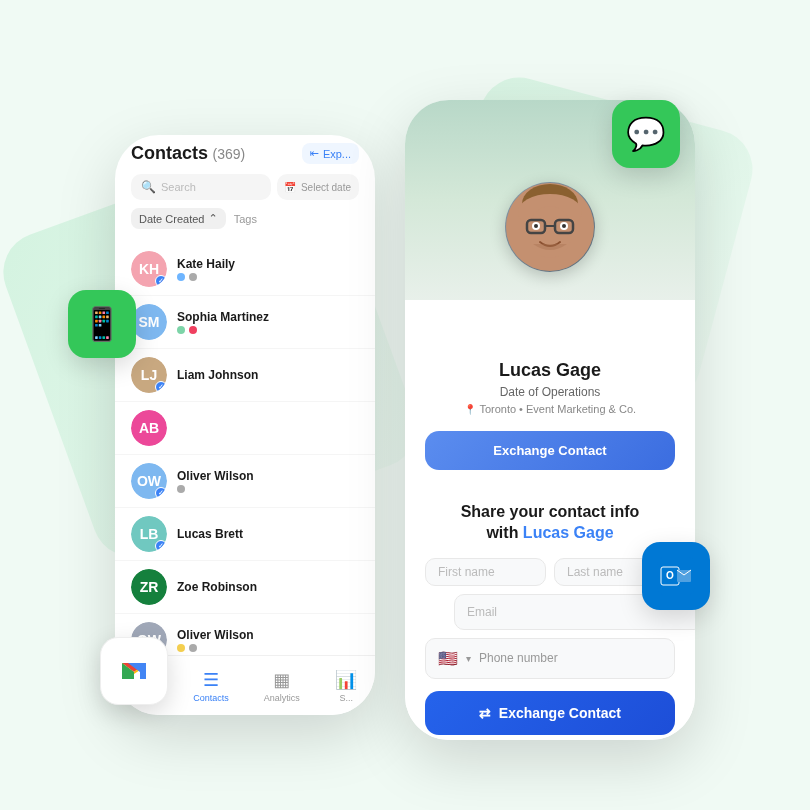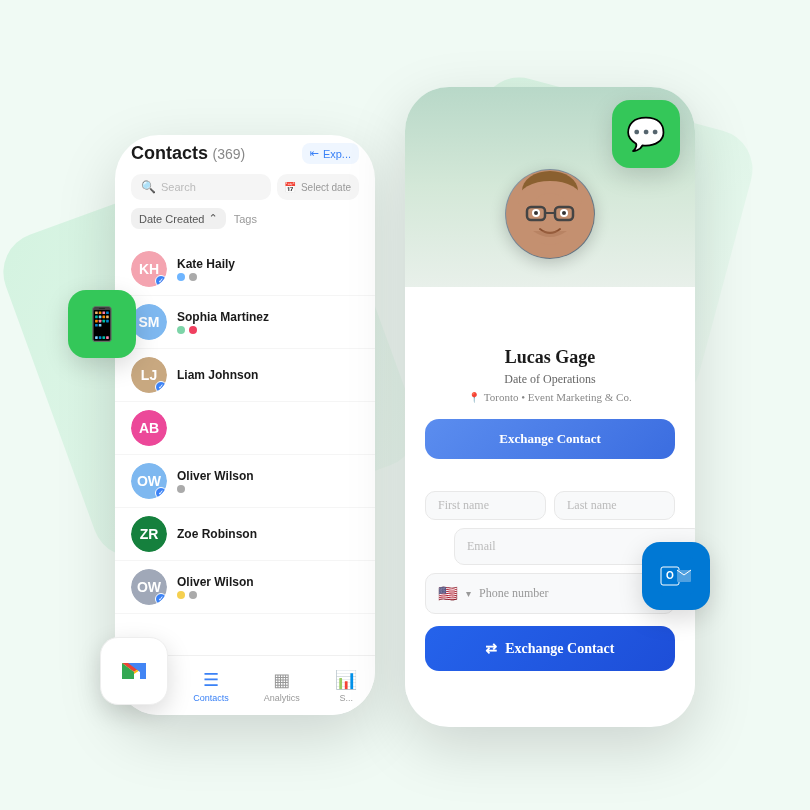--- a/index.html
+++ b/index.html
@@ -270,24 +270,23 @@
     }
 
     .nav-icon {
       font-size: 18px;
     }
 
     
     .phone-right {
       width: 290px;
       height: 640px;
-      top: 32px;
+      top: 45px;
       right: 0px;
       z-index: 7;
-      font-family: Liberation Serif, serif;
     }
 
     .profile-header {
       background: linear-gradient(180deg, #b8d8c8 0%, #d4e8d8 50%, #e8f0ea 100%);
       height: 200px;
       display: flex;
       align-items: flex-end;
       justify-content: center;
       padding-bottom: 0;
       position: relative;
@@ -557,20 +556,29 @@
           </div>
           <div class="contact-info">
             <div class="contact-name">Oliver Wilson</div>
             <div class="contact-dots">
               <div class="dot" style="background: rgb(170, 170, 170);"></div>
             </div>
           </div>
         </div>
         <div class="contact-item">
           <div class="avatar-circle">
+            <div class="avatar-img av-teal">LB</div>
+            <div class="verified-badge">✓</div>
+          </div>
+          <div class="contact-info">
+            <div class="contact-name">Lucas Brett</div>
+          </div>
+        </div>
+        <div class="contact-item">
+          <div class="avatar-circle">
             <div class="avatar-img av-purple">ZR</div>
           </div>
           <div class="contact-info">
             <div class="contact-name">Zoe Robinson</div>
           </div>
         </div>
         <div class="contact-item">
           <div class="avatar-circle">
             <div class="avatar-img av-gray">OW</div>
             <div class="verified-badge">✓</div>
@@ -643,20 +651,21 @@
       <div class="profile-title">Date of Operations</div>
       <div class="profile-location">
         <span style="color:#888;font-size:10px;">📍</span>
         <span>Toronto • Event Marketing &amp; Co.</span>
       </div>
     </div>
 
     <div class="exchange-btn-top">Exchange Contact</div>
 
     <div class="share-section">
+      <div class="share-title"><span>Share your contact info</span><br><span>with </span><span class="highlight">Lucas Gage</span></div>
 
       <div class="form-row">
         <div class="form-input" style="color:#bbb;">First name</div>
         <div class="form-input" style="color:#bbb;">Last name</div>
       </div>
 
       <div class="form-input-full" style="color:#bbb;">Email</div>
 
       <div class="phone-input-row">
         <span class="flag-emoji">🇺🇸</span>

